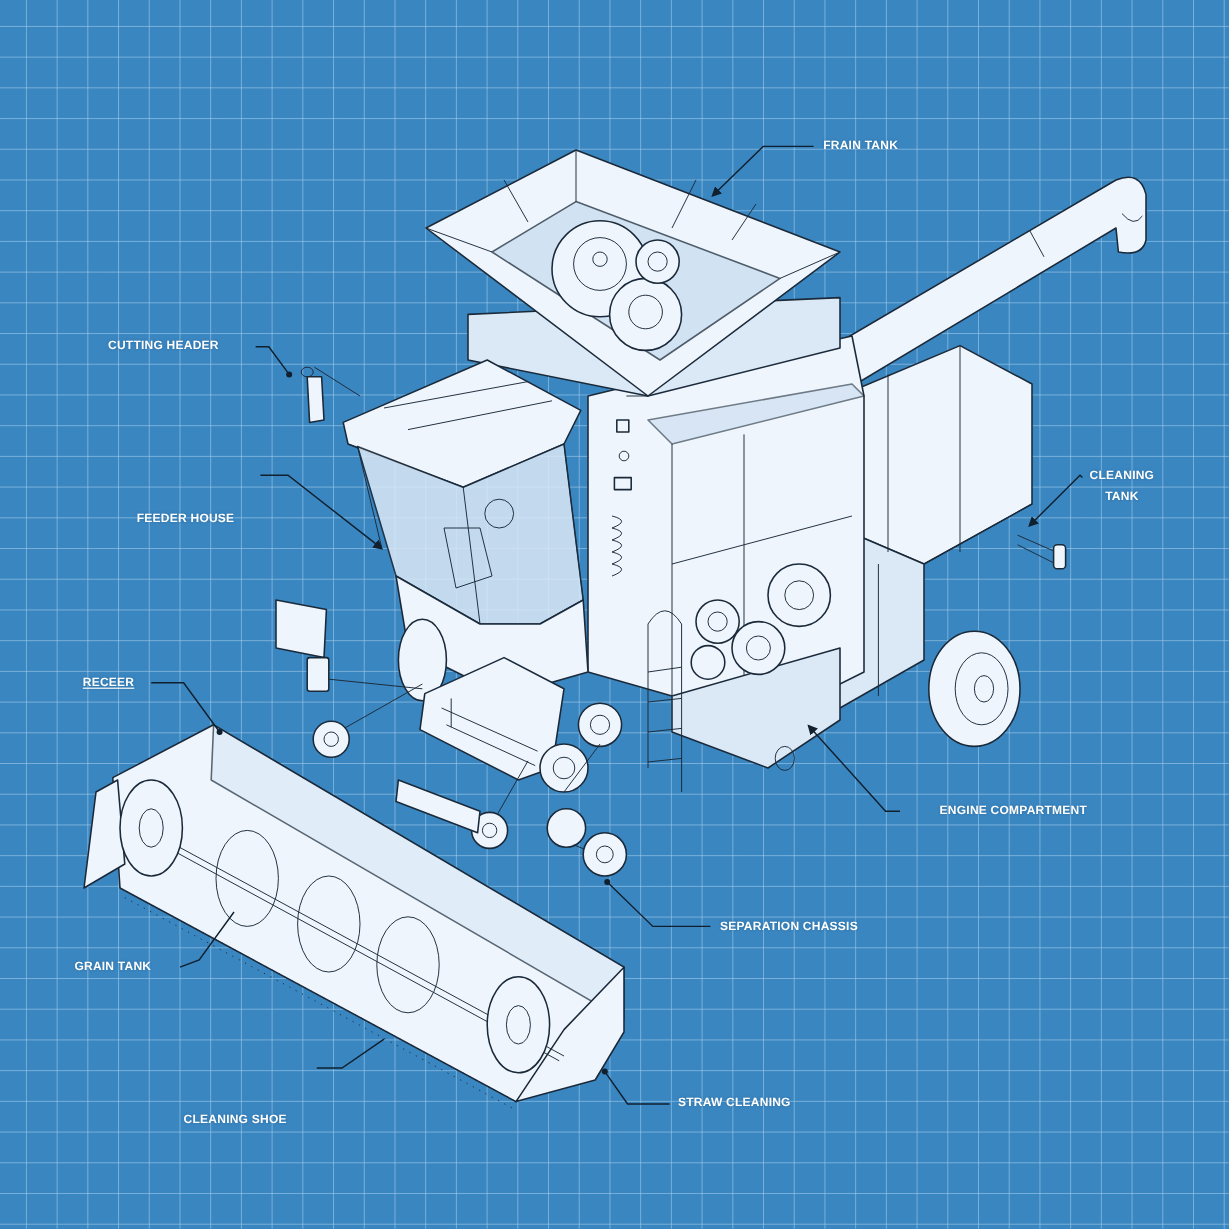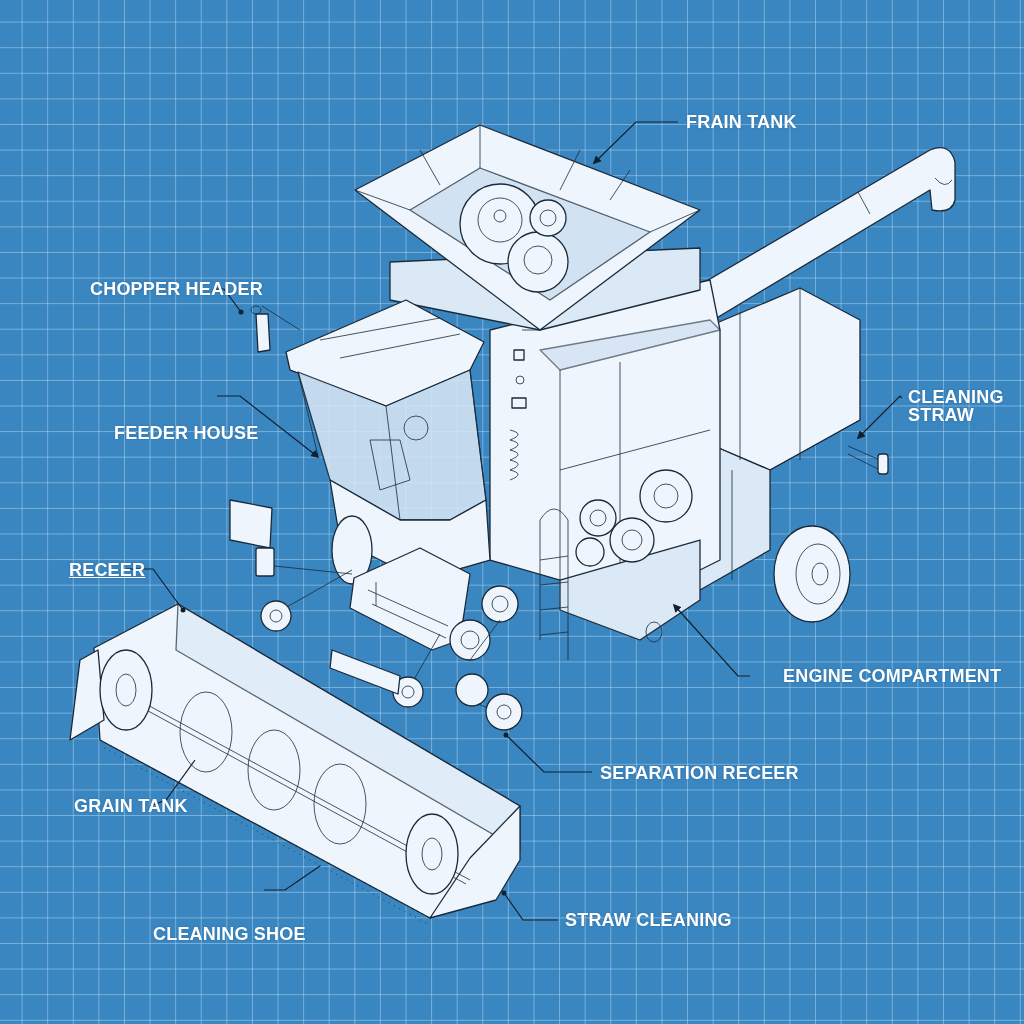--- a/index.html
+++ b/index.html
@@ -13,27 +13,27 @@
     background-position: -4px -4px;
     font-family: "DejaVu Sans", sans-serif;
     position: relative;
   }
   #diagram { position: absolute; left: 0; top: 0; width: 1024px; height: 1024px; }
   .label {
     position: absolute;
     color: #ffffff;
     font-family: "Liberation Sans", "DejaVu Sans", sans-serif;
     font-weight: bold;
-    font-size: 18px;
+    font-size: 10px;
     letter-spacing: 0.2px;
     white-space: nowrap;
     line-height: 18px;
     text-shadow: 0 0 2px rgba(20,60,100,0.35);
   }
-  .label.center { }
+  .label.center { text-align: center; }
   .fill-light { fill: #eef5fc; }
   .fill-mid { fill: #dbe9f7; }
   .fill-shade { fill: #c8dcf0; }
   .stroke { stroke: #1b2a3a; stroke-width: 1.3; stroke-linejoin: round; stroke-linecap: round; }
   .thin { stroke: #1b2a3a; stroke-width: 0.8; fill: none; }
   .leader { stroke: #10202f; stroke-width: 1.2; fill: none; }
 </style>
 </head>
 <body>
 
@@ -220,24 +220,24 @@
       <polyline points="592,772 544,772 506,735" class="leader"></polyline>
       <circle cx="506" cy="735" r="2.5" fill="#10202f"></circle>
       <polyline points="150,806 166,800 195,760" class="leader"></polyline>
       <polyline points="264,890 285,890 320,866" class="leader"></polyline>
       <polyline points="558,920 523,920 504,893" class="leader"></polyline>
       <circle cx="504" cy="893" r="2.5" fill="#10202f"></circle>
     </g>
 </svg>
 
 <div class="label" style="left:686px; top:113px;">FRAIN TANK</div>
-<div class="label" style="left:90px; top:280px;">CHOPPER HEADER</div>
+<div class="label" style="left:90px; top:280px;">CUTTING HEADER</div>
 <div class="label" style="left:114px; top:388px;margin-top:36px;">FEEDER HOUSE</div>
 <div class="label center" style="left:908px; top:388px;">
   <div>CLEANING</div>
-  <div>STRAW</div>
+  <div>TANK</div>
 </div>
 <div class="label" style="left:69px; top:561px;text-decoration:underline;">RECEER</div>
 <div class="label" style="left:759px; top:667px;padding-left:24px;">ENGINE COMPARTMENT</div>
-<div class="label" style="left:600px; top:764px;">SEPARATION RECEER</div>
-<div class="label" style="left:74px; top:797px;">GRAIN TANK</div>
+<div class="label" style="left:600px; top:764px;">SEPARATION CHASSIS</div>
+<div class="label" style="left:62px; top:797px;">GRAIN TANK</div>
 <div class="label" style="left:153px; top:925px;">CLEANING SHOE</div>
 <div class="label" style="left:565px; top:911px;">STRAW CLEANING</div>
 
 </body></html>

